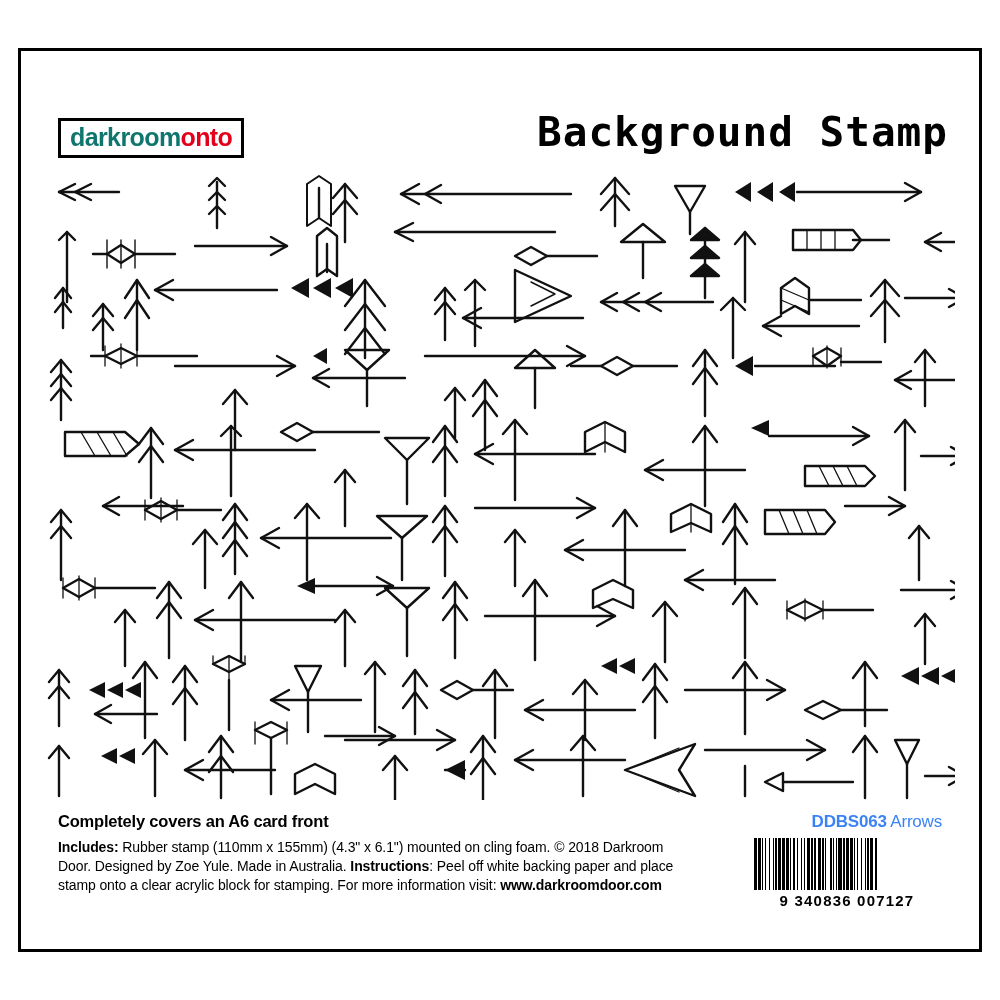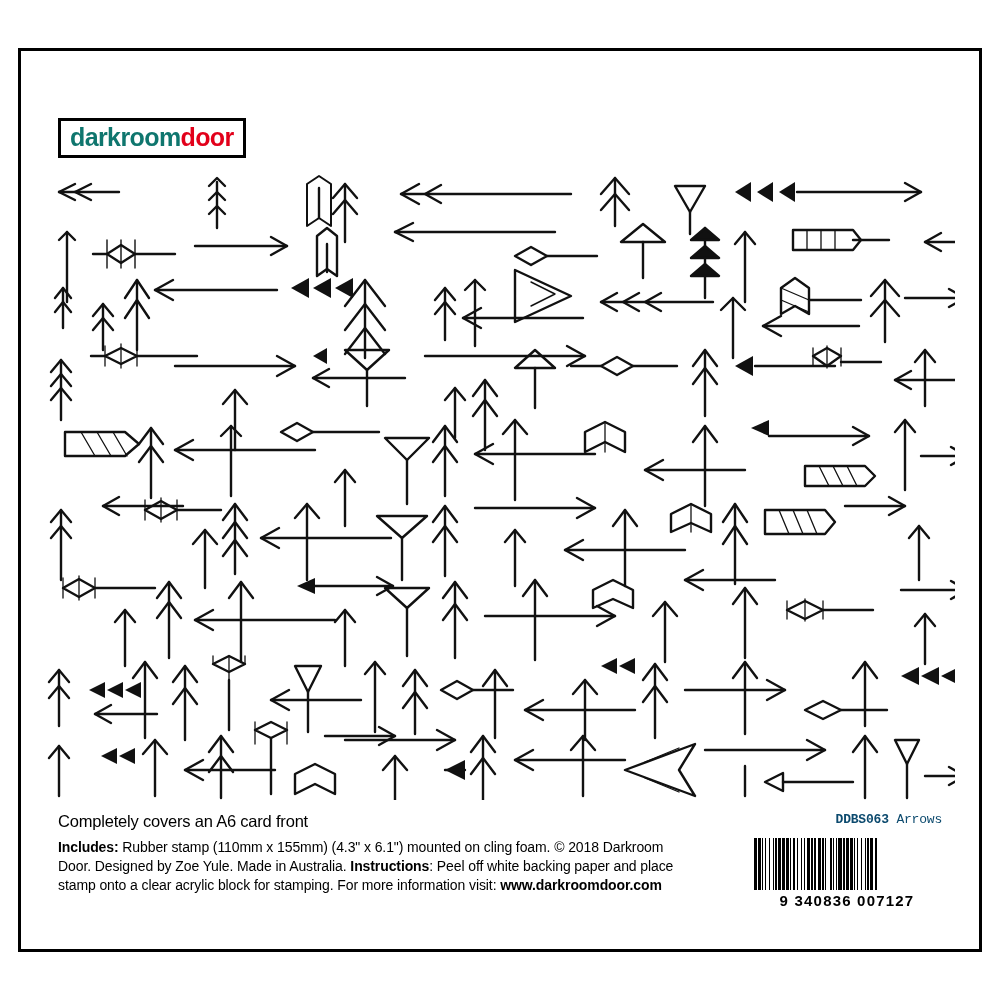--- a/index.html
+++ b/index.html
@@ -84,32 +84,31 @@
     position: absolute;
     left: 58px;
     top: 812px;
     width: 884px;
   }
   .covers {
     position: absolute;
     left: 0;
     top: 0;
     font-size: 16.5px;
-    font-weight: normal;
+    font-weight: bold;
     color: #000;
     letter-spacing: -0.2px;
   }
   .sku {
     position: absolute;
     right: 0;
     top: 0;
-    font-size: 13px;
-    color: #0c4a6e;
+    font-size: 17px;
+    color: #3b82f6;
     letter-spacing: -0.2px;
-    font-family: Liberation Mono, monospace;
   }
   .sku b { font-weight: bold; }
 
   .legal {
     position: absolute;
     left: 0;
     top: 26px;
     width: 618px;
     font-size: 14px;
     line-height: 1.35;
@@ -148,23 +147,24 @@
 </style>
 </head>
 <body>
 
 <div id="page">
 
   <div class="pack-border"></div>
   <div class="inner-white"></div>
 
   <div class="brand">
-    <span class="dark">darkroom</span><span class="door">door</span>
+    <span class="dark">darkroom</span><span class="door">onto</span>
   </div>
 
+  <div class="title">Background Stamp</div>
 
   <div class="art">
     <svg width="910" height="630" viewBox="0 0 910 630" xmlns="http://www.w3.org/2000/svg">
       <g stroke="#111" fill="none" stroke-width="2.4" stroke-linecap="round" stroke-linejoin="round">
 
         <path d="M14 22 h60"></path>
         <path d="M14 22 l16 -8 M14 22 l16 8 M30 22 l16 -8 M30 22 l16 8"></path>
 
         <path d="M172 12 v46"></path>
         <path d="M164 16 l8 -8 l8 8 M164 30 l8 -8 l8 8 M164 44 l8 -8 l8 8"></path>

